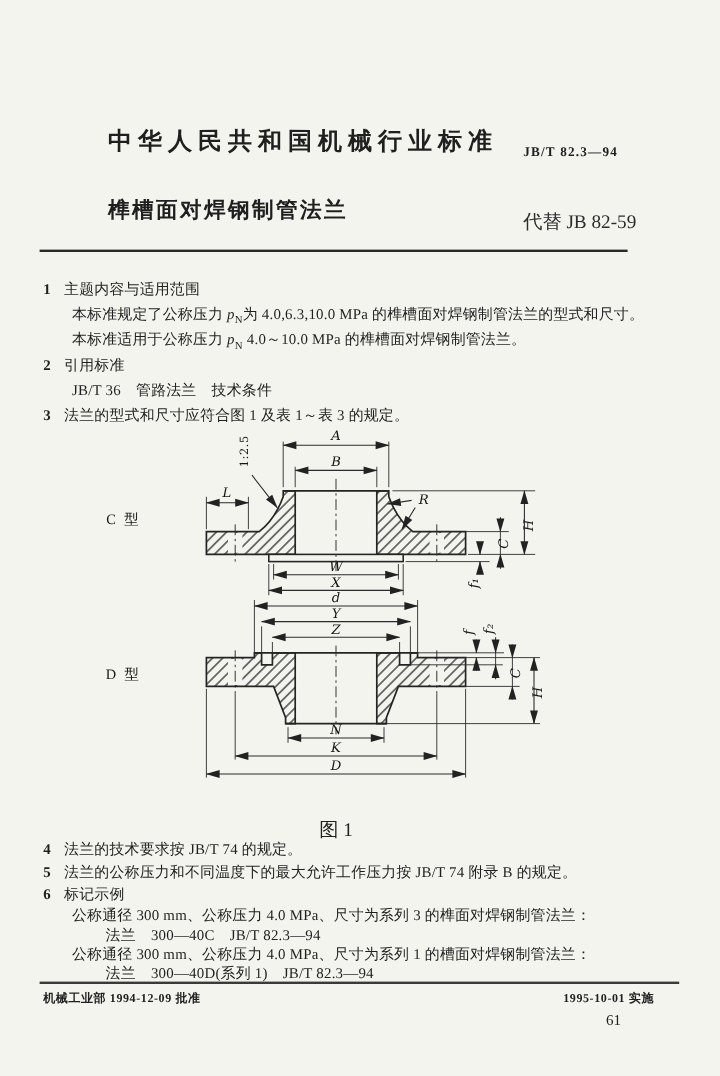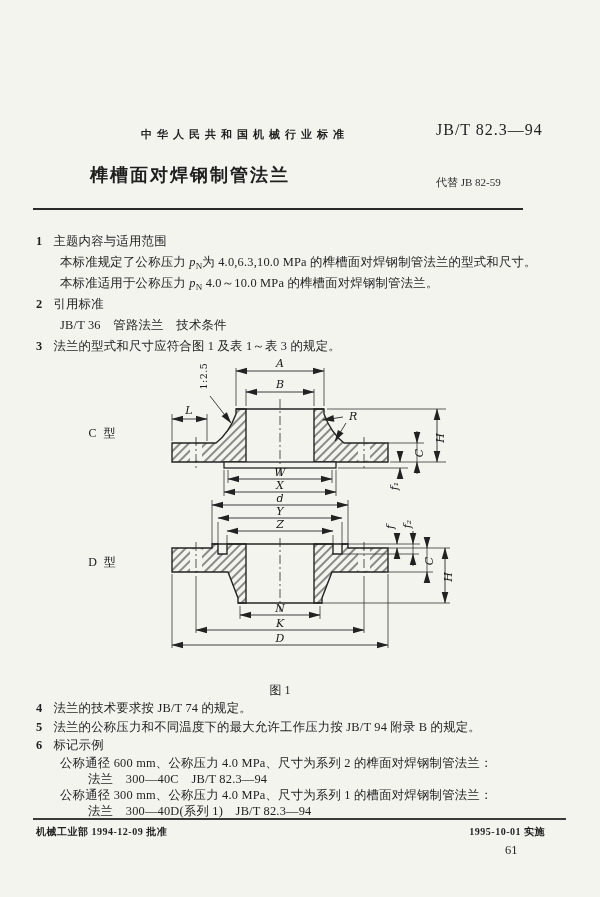--- a/index.html
+++ b/index.html
@@ -7,41 +7,41 @@
     width:600px;height:897px;
     background:#f3f4ee;
     font-family:"Liberation Serif","DejaVu Serif",serif;
     color:#1f1f1f;
     position:relative;
     overflow:hidden;
   }
   .abs{position:absolute;}
   
   .org-line{
-    top:127px;left:90px;width:310px;text-align:center;
+    top:104px;left:90px;width:310px;text-align:center;
     font-family:"Liberation Sans","DejaVu Sans",sans-serif;
-    font-weight:700;font-size:11px;letter-spacing:5px;white-space:nowrap;
+    font-weight:700;font-size:20px;letter-spacing:5px;white-space:nowrap;
   }
   .std-no{
-    top:121px;left:436px;font-weight:400;font-size:16px;letter-spacing:1px;
+    top:121px;left:436px;font-weight:700;font-size:11px;letter-spacing:1px;
   }
   .doc-title{
     top:163px;left:90px;width:310px;
     font-family:"Liberation Sans","DejaVu Sans",sans-serif;
     font-weight:700;font-size:18px;letter-spacing:2px;white-space:nowrap;
   }
-  .supersedes{top:175px;left:436px;font-size:11px;color:#2c2c2c;}
+  .supersedes{top:175px;left:436px;font-size:16px;color:#2c2c2c;}
   .rule{background:#2a2a2a;height:2px;}
   .rule-thin{background:#3a3a3a;height:1.5px;}
   
   .bline{font-size:12.4px;white-space:nowrap;letter-spacing:0.2px;}
   .bline .num{font-weight:700;font-family:"Liberation Serif",serif;margin-right:11px;}
   .ind1{padding-left:24px;}
   .ind2{padding-left:52px;}
-  .caption{font-size:12px;text-align:center;}
+  .caption{font-size:16px;text-align:center;}
   
   .foot{font-size:10px;font-weight:700;letter-spacing:0.5px;white-space:nowrap;}
   .pageno{font-size:12.5px;}
   sub{font-size:9px;}
   .psym{font-style:italic;}
   
   .fig{position:absolute;left:58px;top:352px;}
   .fig .ol{fill:none;stroke:#242424;stroke-width:1.4;stroke-linejoin:miter;}
   .fig .hatched{fill:url(#hatch);stroke:#242424;stroke-width:1.4;}
   .fig .white{fill:#f3f4ee;stroke:none;}
@@ -215,26 +215,26 @@
     <text x="280" y="642" text-anchor="middle">D</text>
   </g>
 </svg>
 
 <div class="abs caption" style="top:682px;left:200px;width:160px;">图 1</div>
 
 <div class="abs bline" style="top:700px;left:36px;">
   <span class="num">4</span><span>法兰的技术要求按 JB/T 74 的规定。</span>
 </div>
 <div class="abs bline" style="top:719px;left:36px;">
-  <span class="num">5</span><span>法兰的公称压力和不同温度下的最大允许工作压力按 JB/T 94 附录 B 的规定。</span>
+  <span class="num">5</span><span>法兰的公称压力和不同温度下的最大允许工作压力按 JB/T 74 附录 B 的规定。</span>
 </div>
 <div class="abs bline" style="top:737px;left:36px;">
   <span class="num">6</span><span>标记示例</span>
 </div>
-<div class="abs bline ind1" style="top:755px;left:36px;">公称通径 600 mm、公称压力 4.0 MPa、尺寸为系列 2 的榫面对焊钢制管法兰：</div>
+<div class="abs bline ind1" style="top:755px;left:36px;">公称通径 300 mm、公称压力 4.0 MPa、尺寸为系列 3 的榫面对焊钢制管法兰：</div>
 <div class="abs bline ind2" style="top:771px;left:36px;">法兰　300—40C　JB/T 82.3—94</div>
 <div class="abs bline ind1" style="top:787px;left:36px;">公称通径 300 mm、公称压力 4.0 MPa、尺寸为系列 1 的槽面对焊钢制管法兰：</div>
 <div class="abs bline ind2" style="top:803px;left:36px;">法兰　300—40D(系列 1)　JB/T 82.3—94</div>
 
 <div class="abs rule-thin" style="top:818px;left:33px;width:533px;"></div>
 <div class="abs foot" style="top:825px;left:36px;">机械工业部 1994-12-09 批准</div>
 <div class="abs foot" style="top:825px;left:400px;width:145px;text-align:right;">1995-10-01 实施</div>
 <div class="abs pageno" style="top:843px;left:505px;">61</div>
 
 </body></html>

